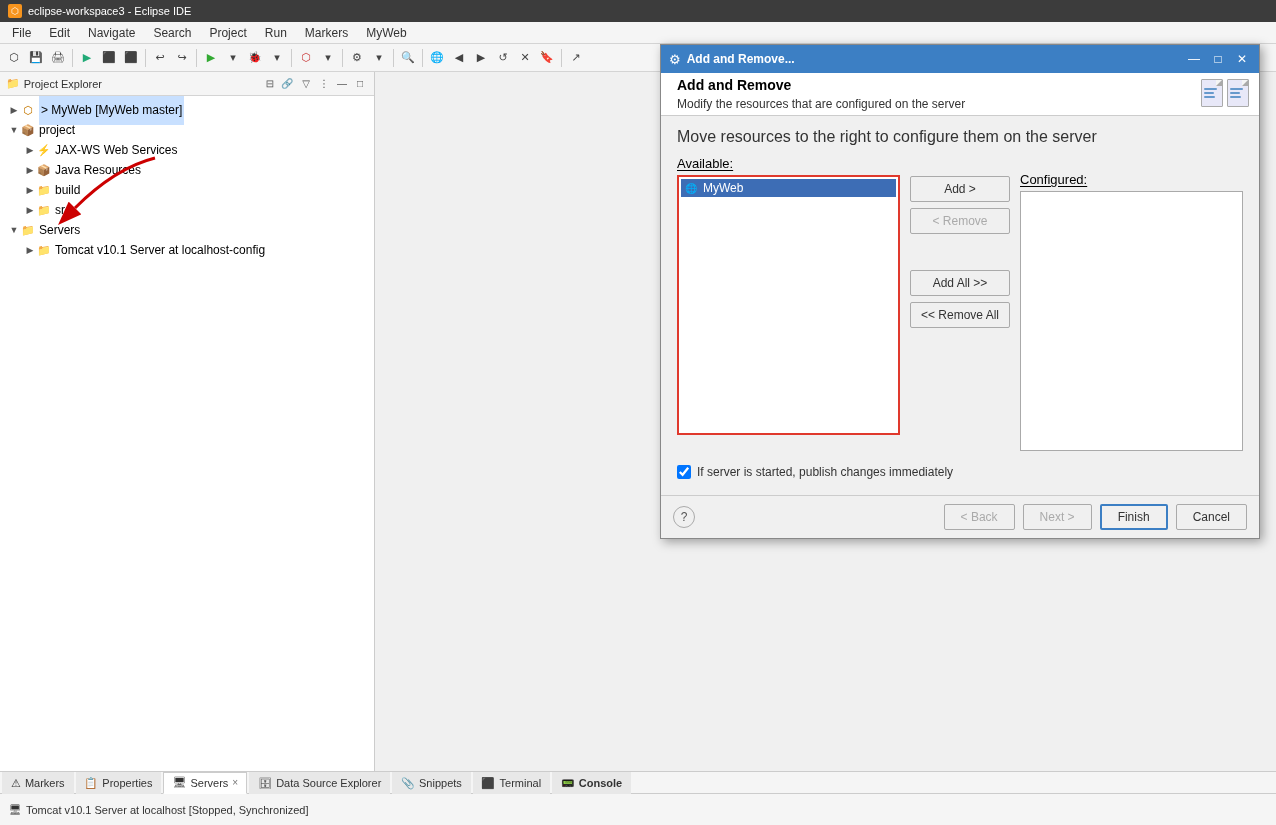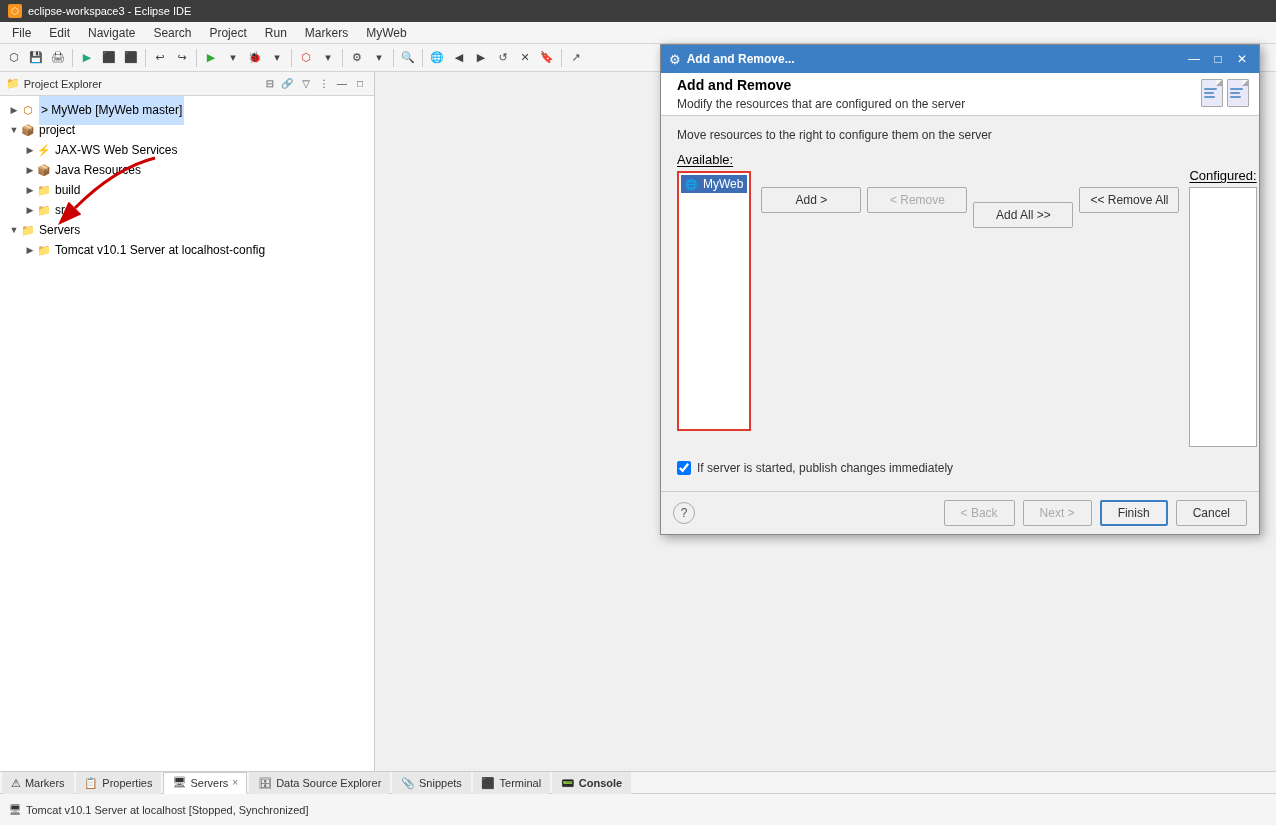--- a/index.html
+++ b/index.html
@@ -293,21 +293,21 @@
     }
 
     .dialog-body {
       padding: 12px 16px;
       display: flex;
       flex-direction: column;
       gap: 10px;
       flex: 1;
     }
     .dialog-instruction {
-      font-size: 12px;
+      font-size: 16px;
       color: #333;
     }
 
     .dialog-columns {
       display: flex;
       gap: 10px;
       align-items: flex-start;
     }
     .col-label {
       font-size: 13px;
@@ -346,21 +346,21 @@
       width: 14px;
       height: 14px;
       display: inline-flex;
       align-items: center;
       justify-content: center;
       font-size: 10px;
     }
 
     .col-buttons {
       display: flex;
-      flex-direction: row;
+      flex-direction: column;
       gap: 6px;
       padding-top: 20px;
       align-items: center;
     }
     .dialog-btn {
       width: 100px;
       height: 26px;
       background: #f0f0f0;
       border: 1px solid #aaa;
       cursor: pointer;

